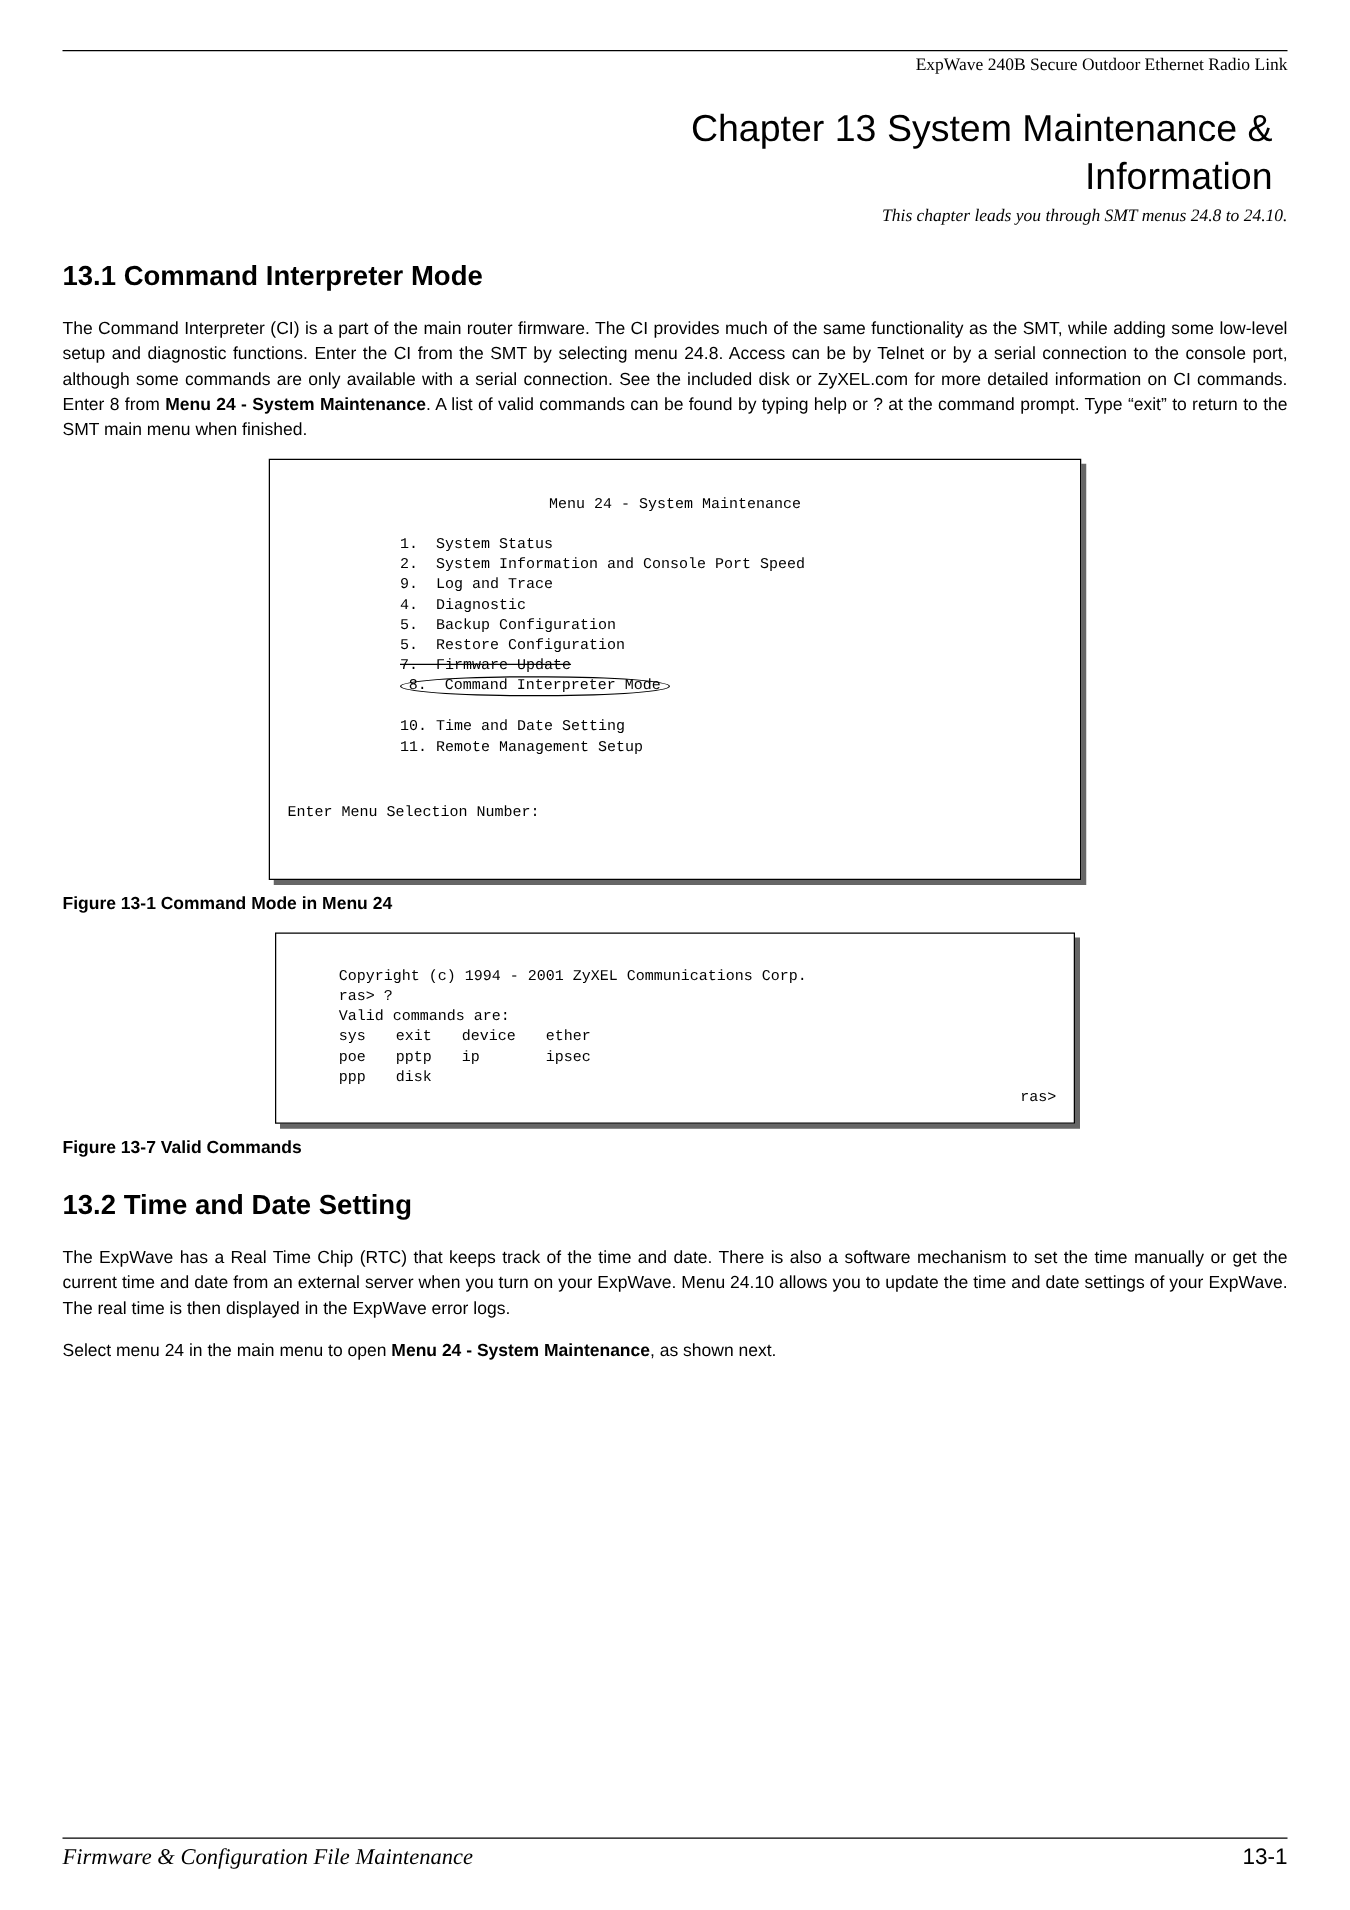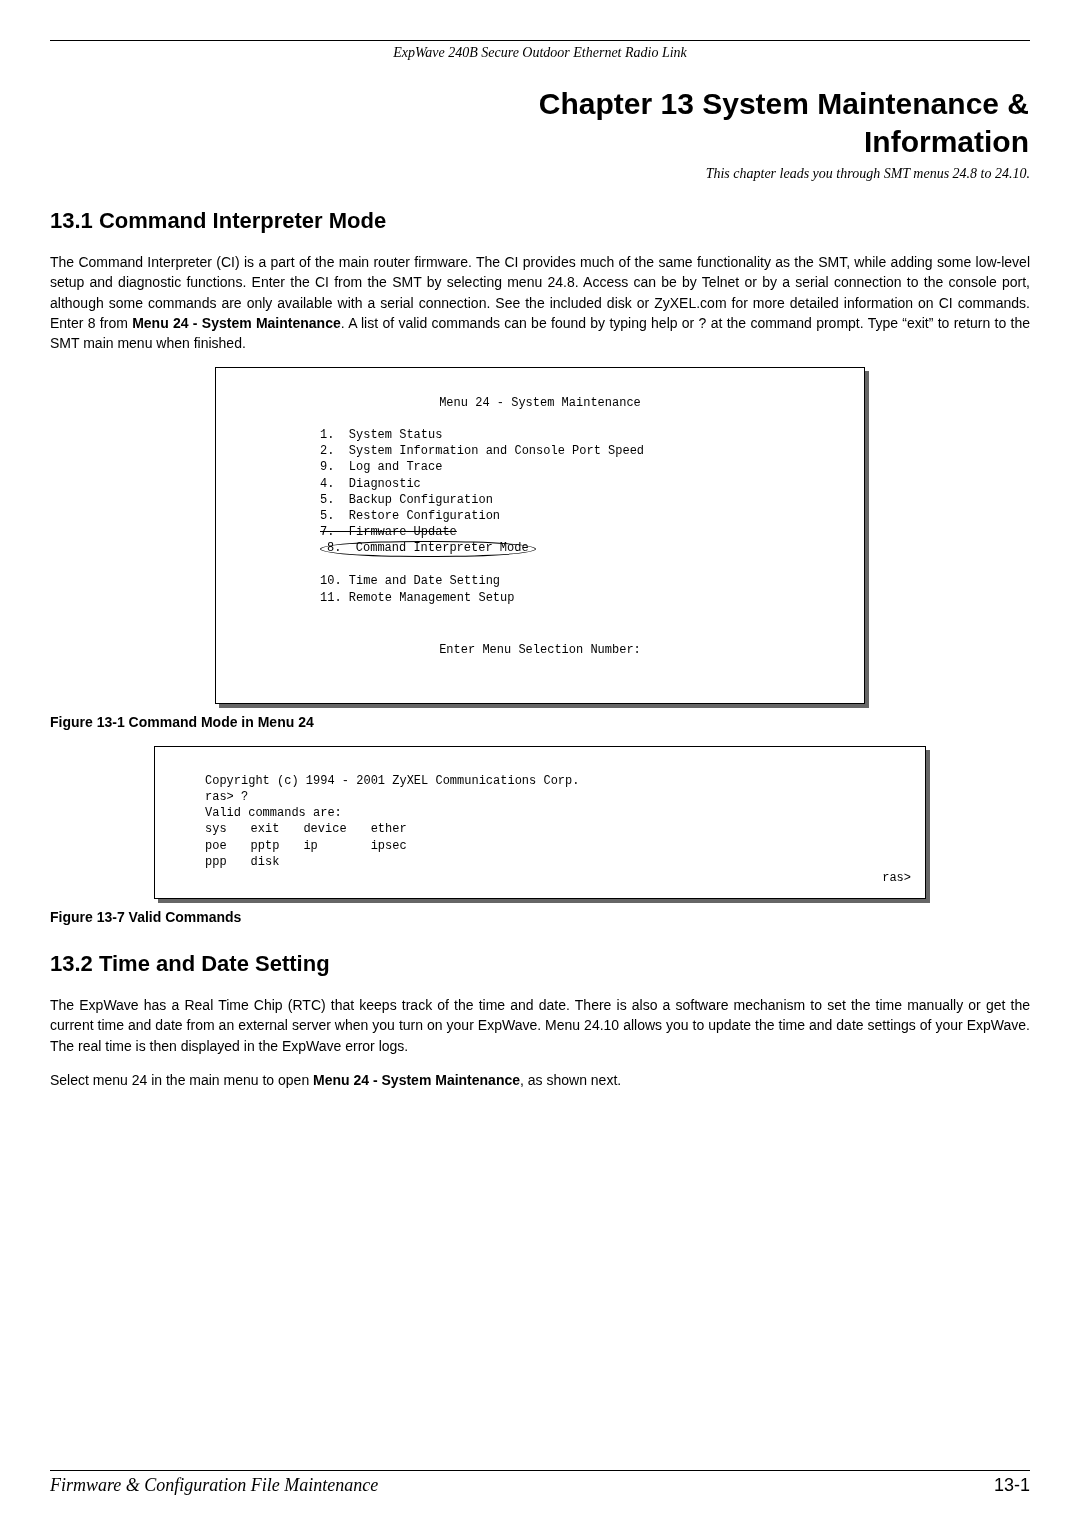--- a/index.html
+++ b/index.html
@@ -7,31 +7,30 @@
     font-family: Arial, Helvetica, sans-serif;
     font-size: 14px;
     color: #000;
     margin: 0;
     padding: 40px 50px 30px;
     background: #fff;
     width: 1080px;
   }
   .top-rule { border-top: 1px solid #000; margin-bottom: 4px; }
   .header-right {
-    text-align: center;
-    font-style: italic;
+    text-align: right;
     font-family: "Times New Roman", Times, serif;
     font-size: 14px;
     margin-bottom: 24px;
   }
   h1.chapter-title {
     font-size: 30px;
-    font-weight: bold;
+    font-weight: normal;
     text-align: right;
-    margin: 18px 1px 6px;
+    margin: 18px 12px 6px;
     line-height: 1.25;
   }
   .chapter-lead {
     text-align: right;
     font-style: italic;
     font-family: "Times New Roman", Times, serif;
     font-size: 14px;
     margin-bottom: 26px;
   }
   h2.section-heading {
@@ -71,28 +70,28 @@
   .menu-title { text-align: center; display: block; }
   .indent-block { margin-left: 90px; }
   .ellipse-wrap {
     display: inline-block;
     border: 1.5px solid #000;
     border-radius: 50% / 55%;
     padding: 0 6px;
     line-height: 1.15;
   }
   .strike { text-decoration: line-through; }
-  .enter-line { text-align: center; display: block; margin-top: 4px; }
+  .enter-line { text-align: left; display: block; margin-top: 4px; }
   .figure-caption {
     text-align: left;
     font-weight: bold;
     font-size: 14px;
     margin: 10px 0 16px;
   }
-  .terminal-box.wide { width: 772px; }
+  .terminal-box.wide { width: 640px; }
   .cmd-table {
     border-collapse: collapse;
     font-family: Liberation Mono, monospace;
     font-size: 12px;
     margin-left: 36px;
   }
   .cmd-table td { padding: 0 24px 0 0; }
   .footer {
     margin-top: 380px;
   }

